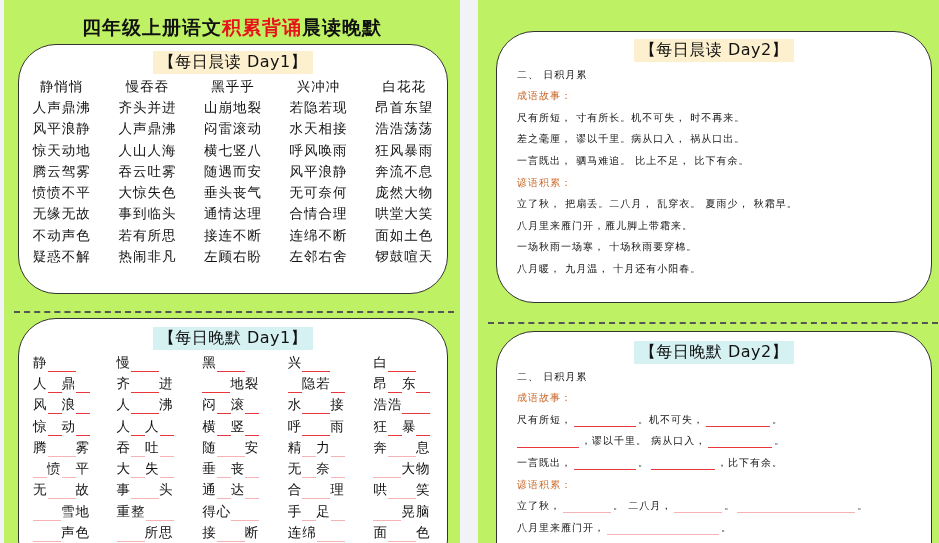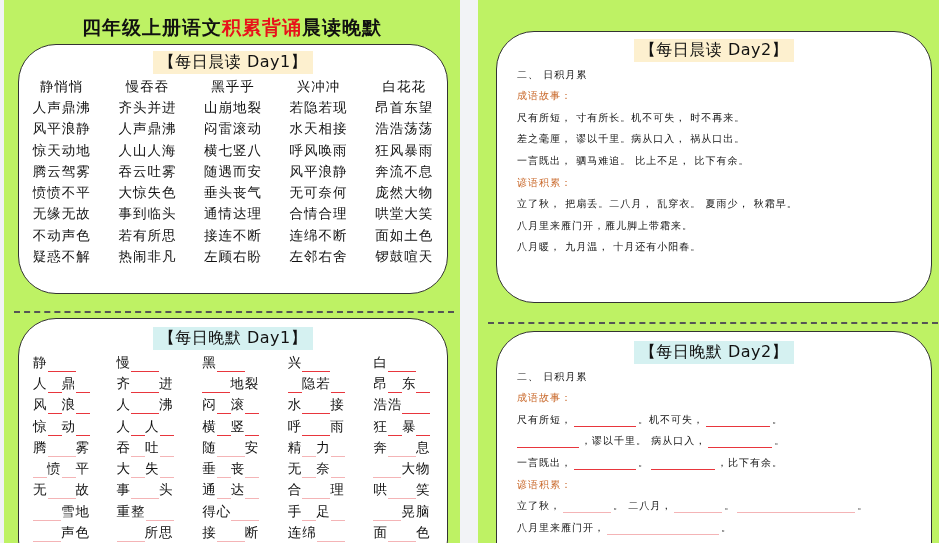--- a/index.html
+++ b/index.html
@@ -194,20 +194,21 @@
     </div>
     <div class="lines" id="lines-d2m" style="top:28px;">
       <div class="ln">二、  日积月累</div>
       <div class="ln sec">成语故事：</div>
       <div class="ln">尺有所短， 寸有所长。机不可失， 时不再来。</div>
       <div class="ln">差之毫厘， 谬以千里。病从口入， 祸从口出。</div>
       <div class="ln">一言既出， 驷马难追。 比上不足， 比下有余。</div>
       <div class="ln sec">谚语积累：</div>
       <div class="ln">立了秋， 把扇丢。二八月， 乱穿衣。 夏雨少， 秋霜早。</div>
       <div class="ln">八月里来雁门开，雁儿脚上带霜来。</div>
+      <div class="ln">一场秋雨一场寒， 十场秋雨要穿棉。</div>
       <div class="ln">八月暖， 九月温， 十月还有小阳春。</div>
     </div>
   </div>
 
   <div class="divider" style="left:10px; width:450px; top:322px;"></div>
 
   <div class="card" style="left:18px; top:331px; width:436px; height:260px;">
     <div class="card-head evening" style="top:9px;">
       <span>【每日晚默 Day2】</span>
     </div>

